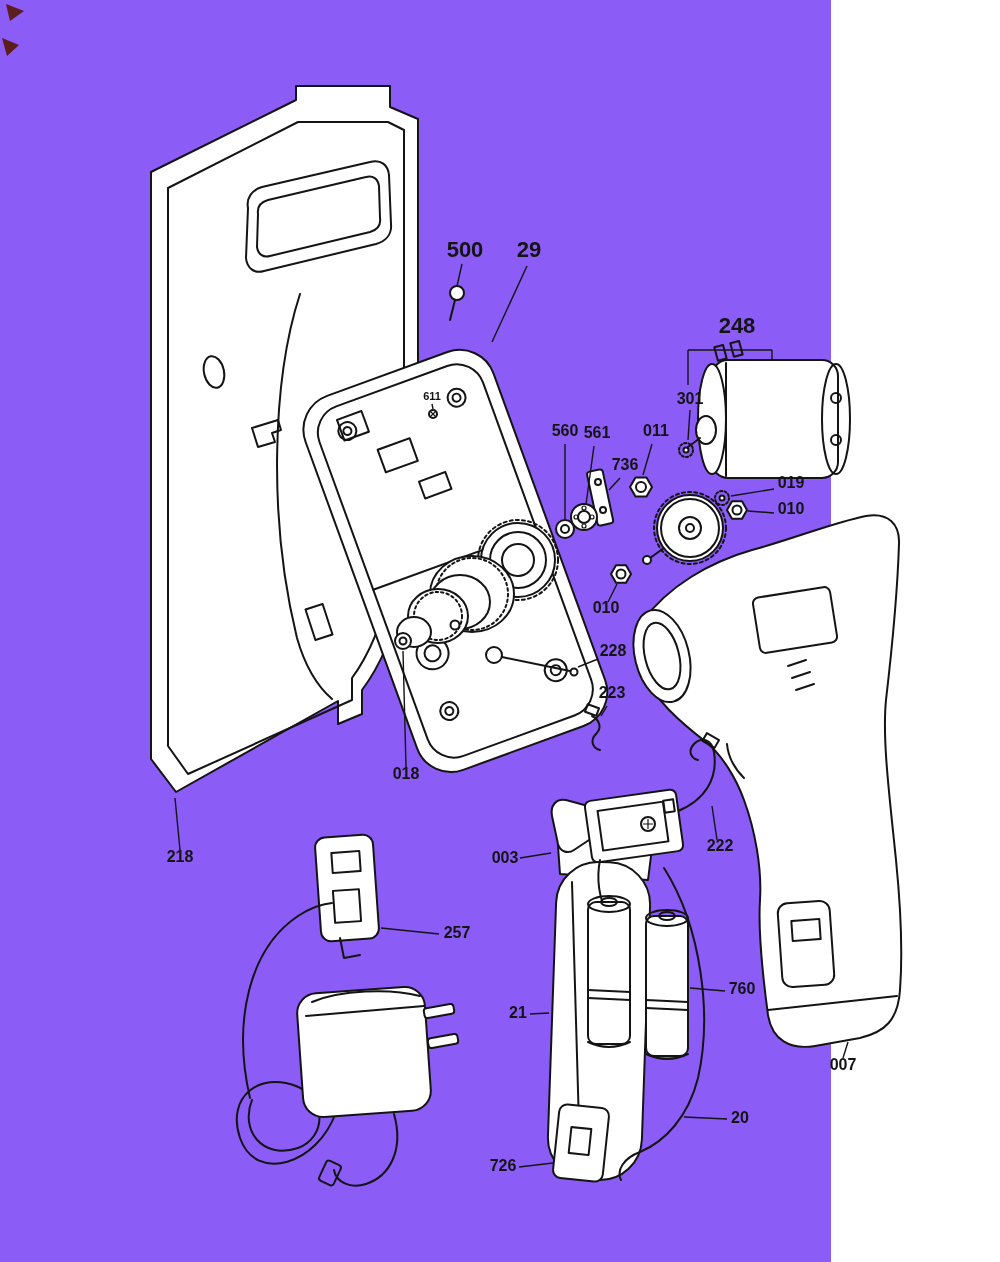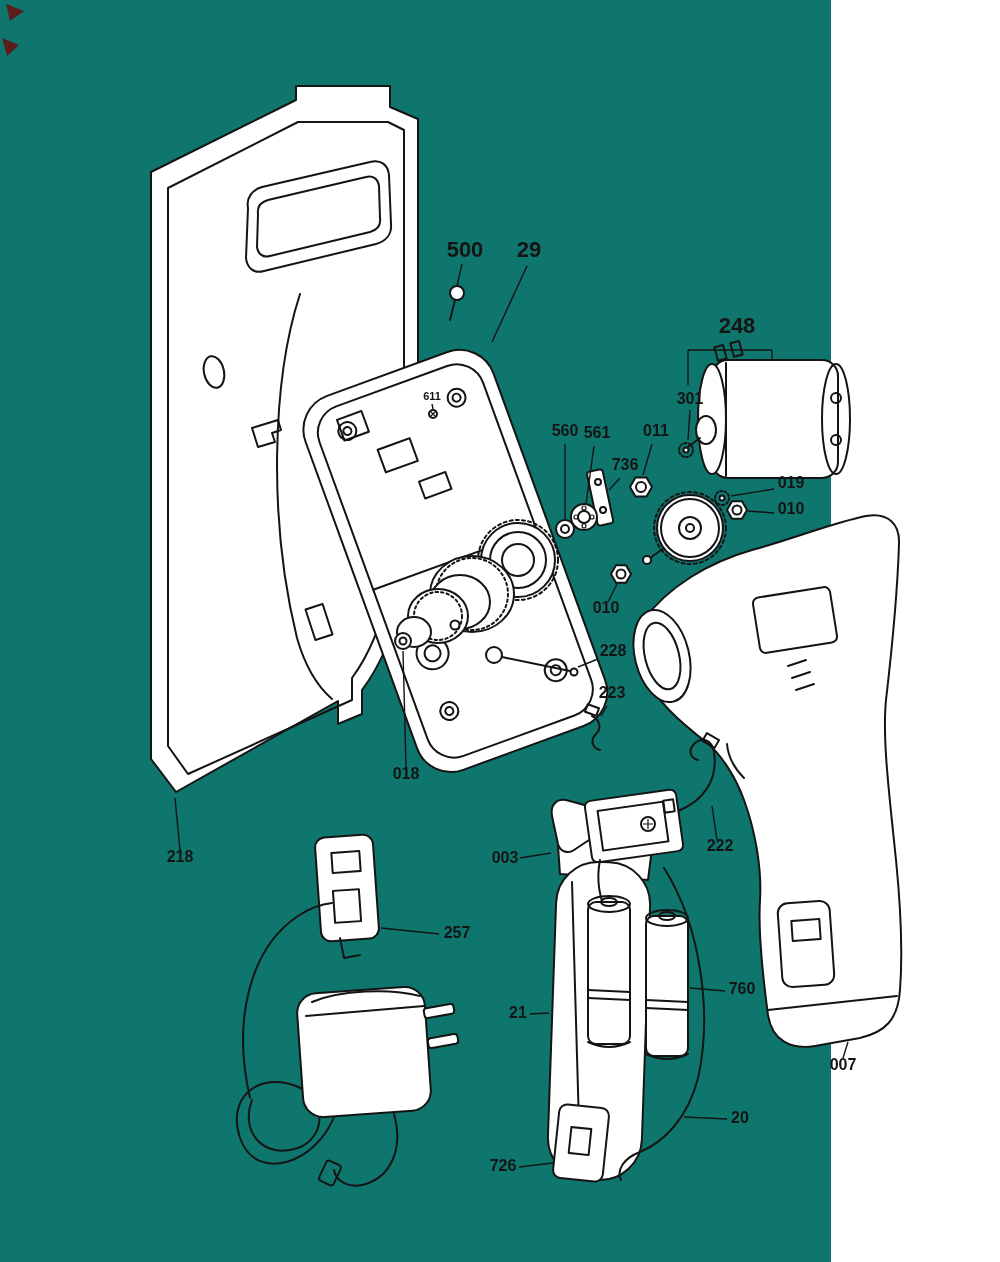--- a/index.html
+++ b/index.html
@@ -8,21 +8,21 @@
     background: #ffffff;
     width: 1000px;
     height: 1262px;
     overflow: hidden;
     font-family: "Liberation Sans", sans-serif;
   }
   #diagram-wrap {
     position: relative;
     width: 831px;
     height: 1262px;
-    background: #0f766e;
+    background: #8b5cf6;
   }
   svg text {
     font-family: "Liberation Sans", sans-serif;
     font-weight: 700;
     fill: #141414;
   }
   .fw { fill: #ffffff; stroke: #141414; stroke-width: 2; stroke-linejoin: round; stroke-linecap: round; }
   .ln { fill: none;    stroke: #141414; stroke-width: 2; stroke-linejoin: round; stroke-linecap: round; }
   .thin { fill: none; stroke: #141414; stroke-width: 1.2; }
   .callout-line { stroke: #141414; stroke-width: 1.4; fill: none; }

